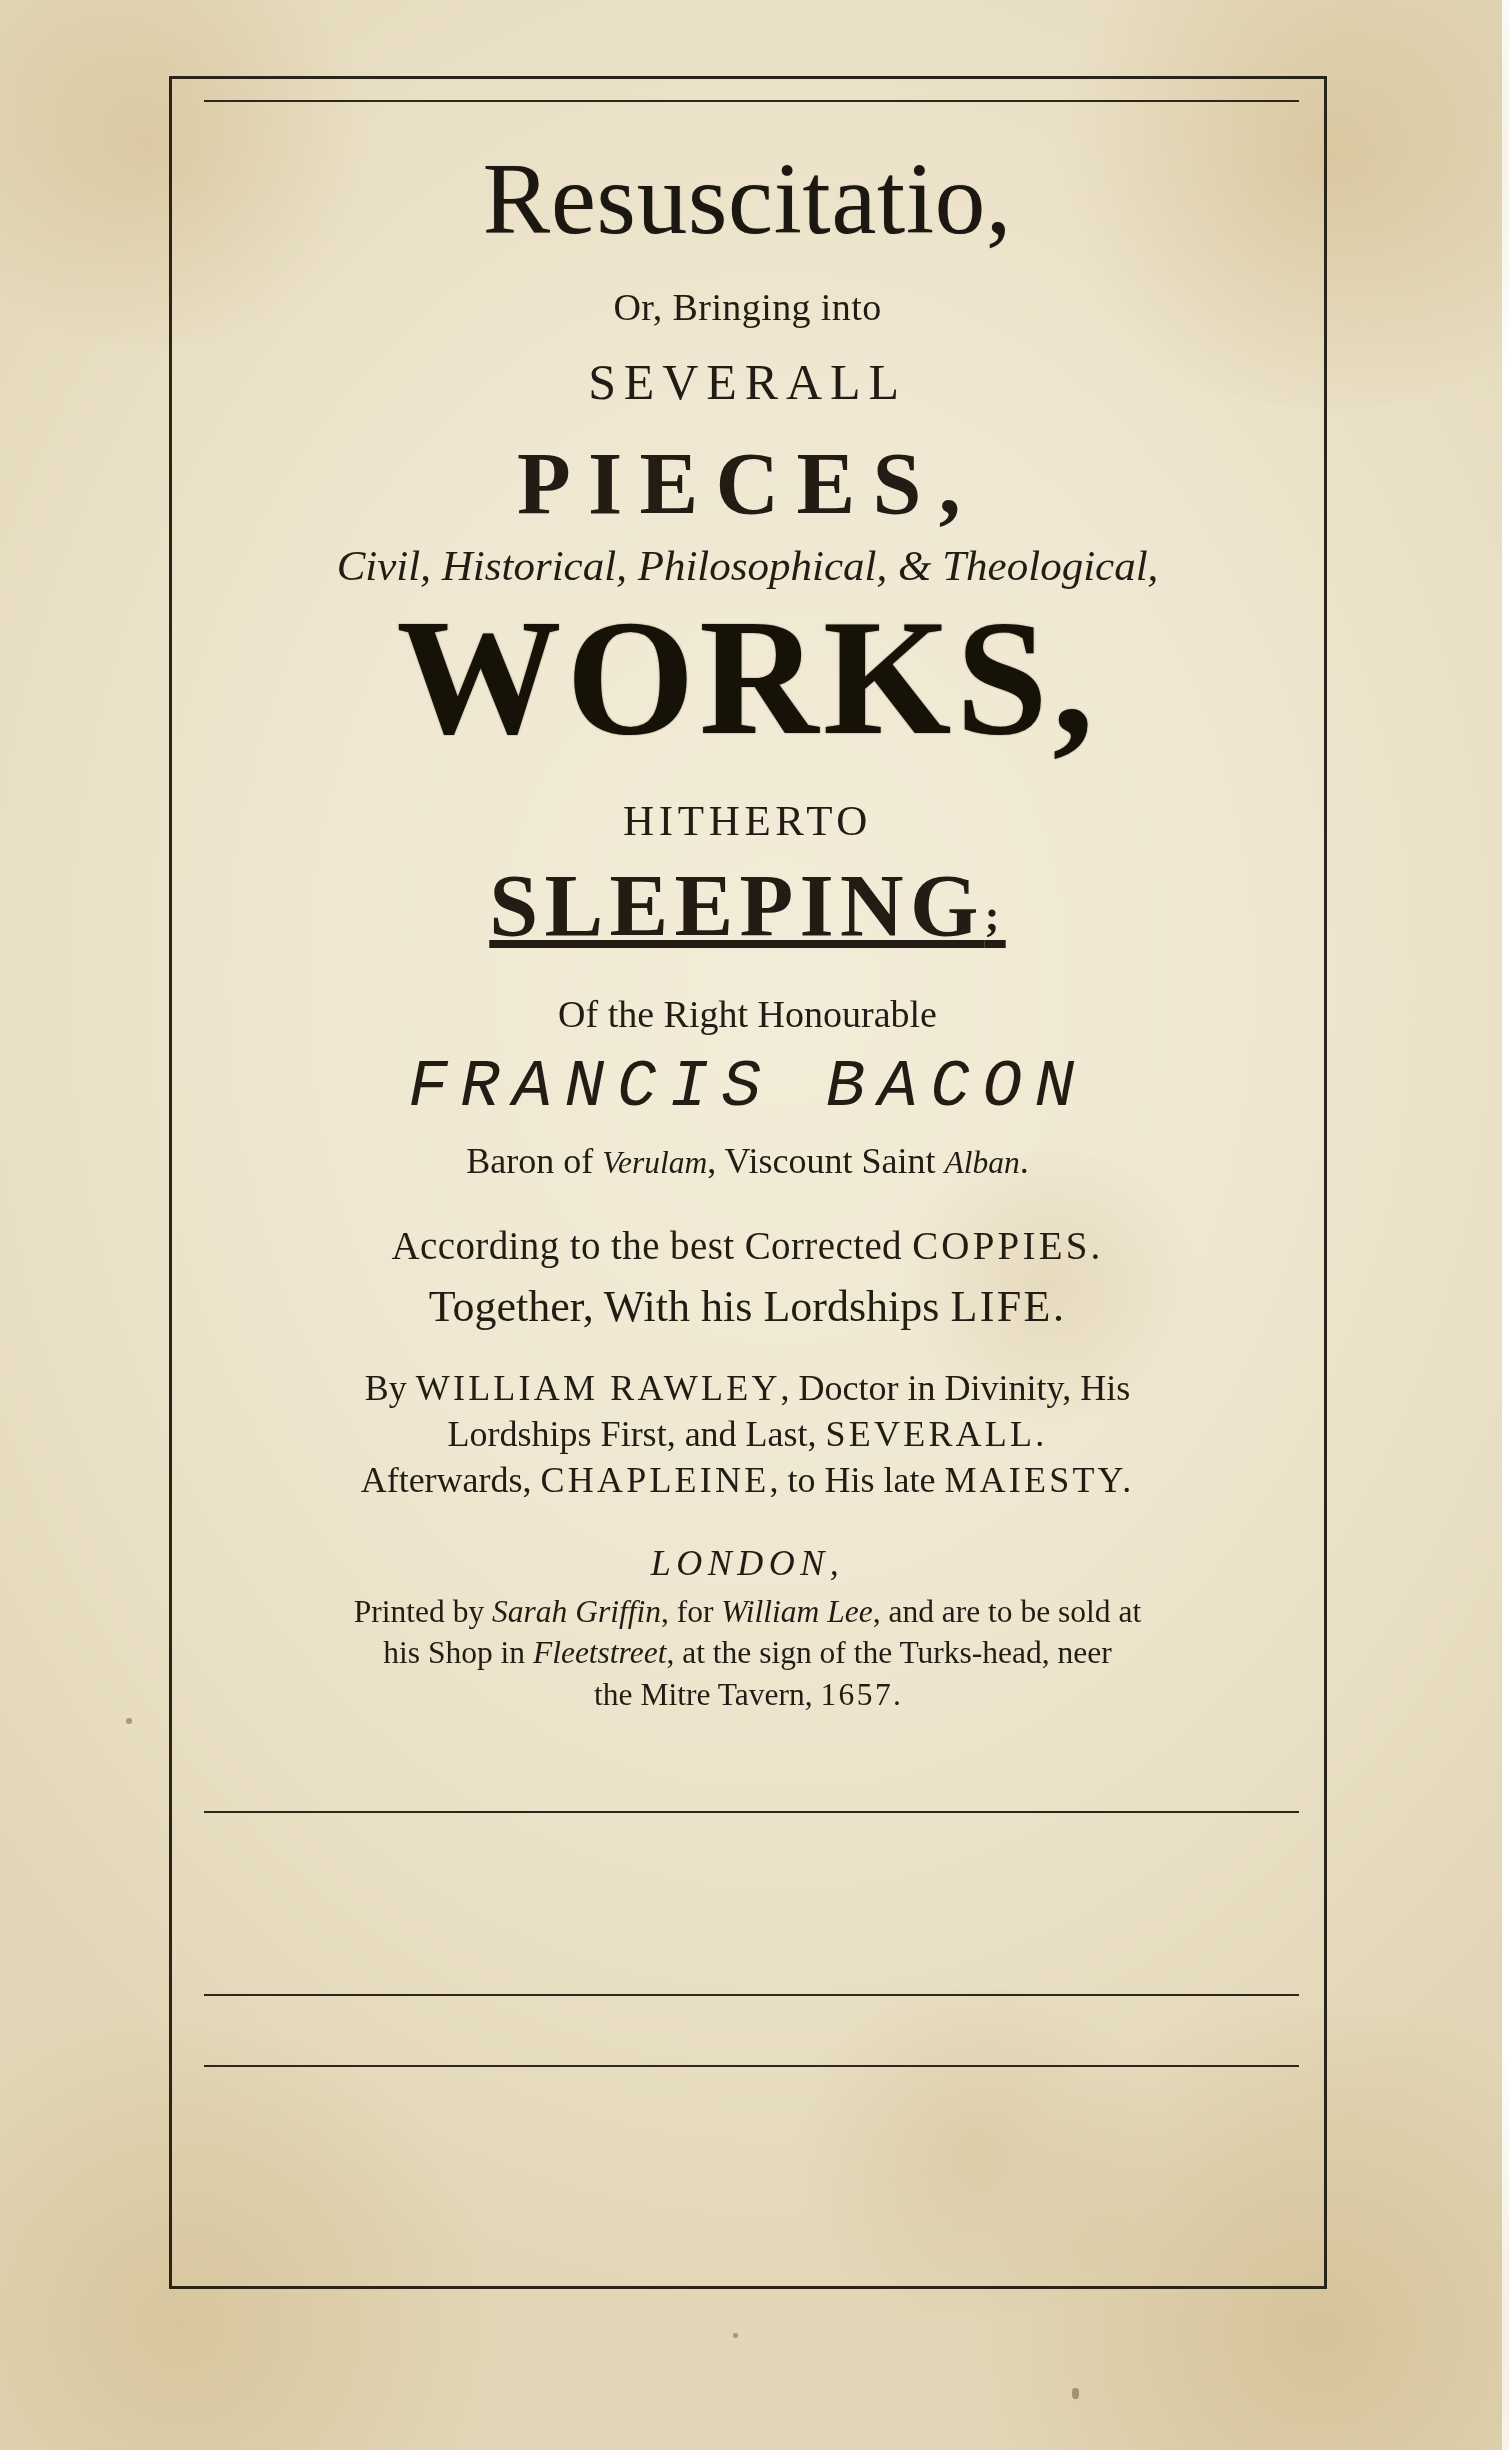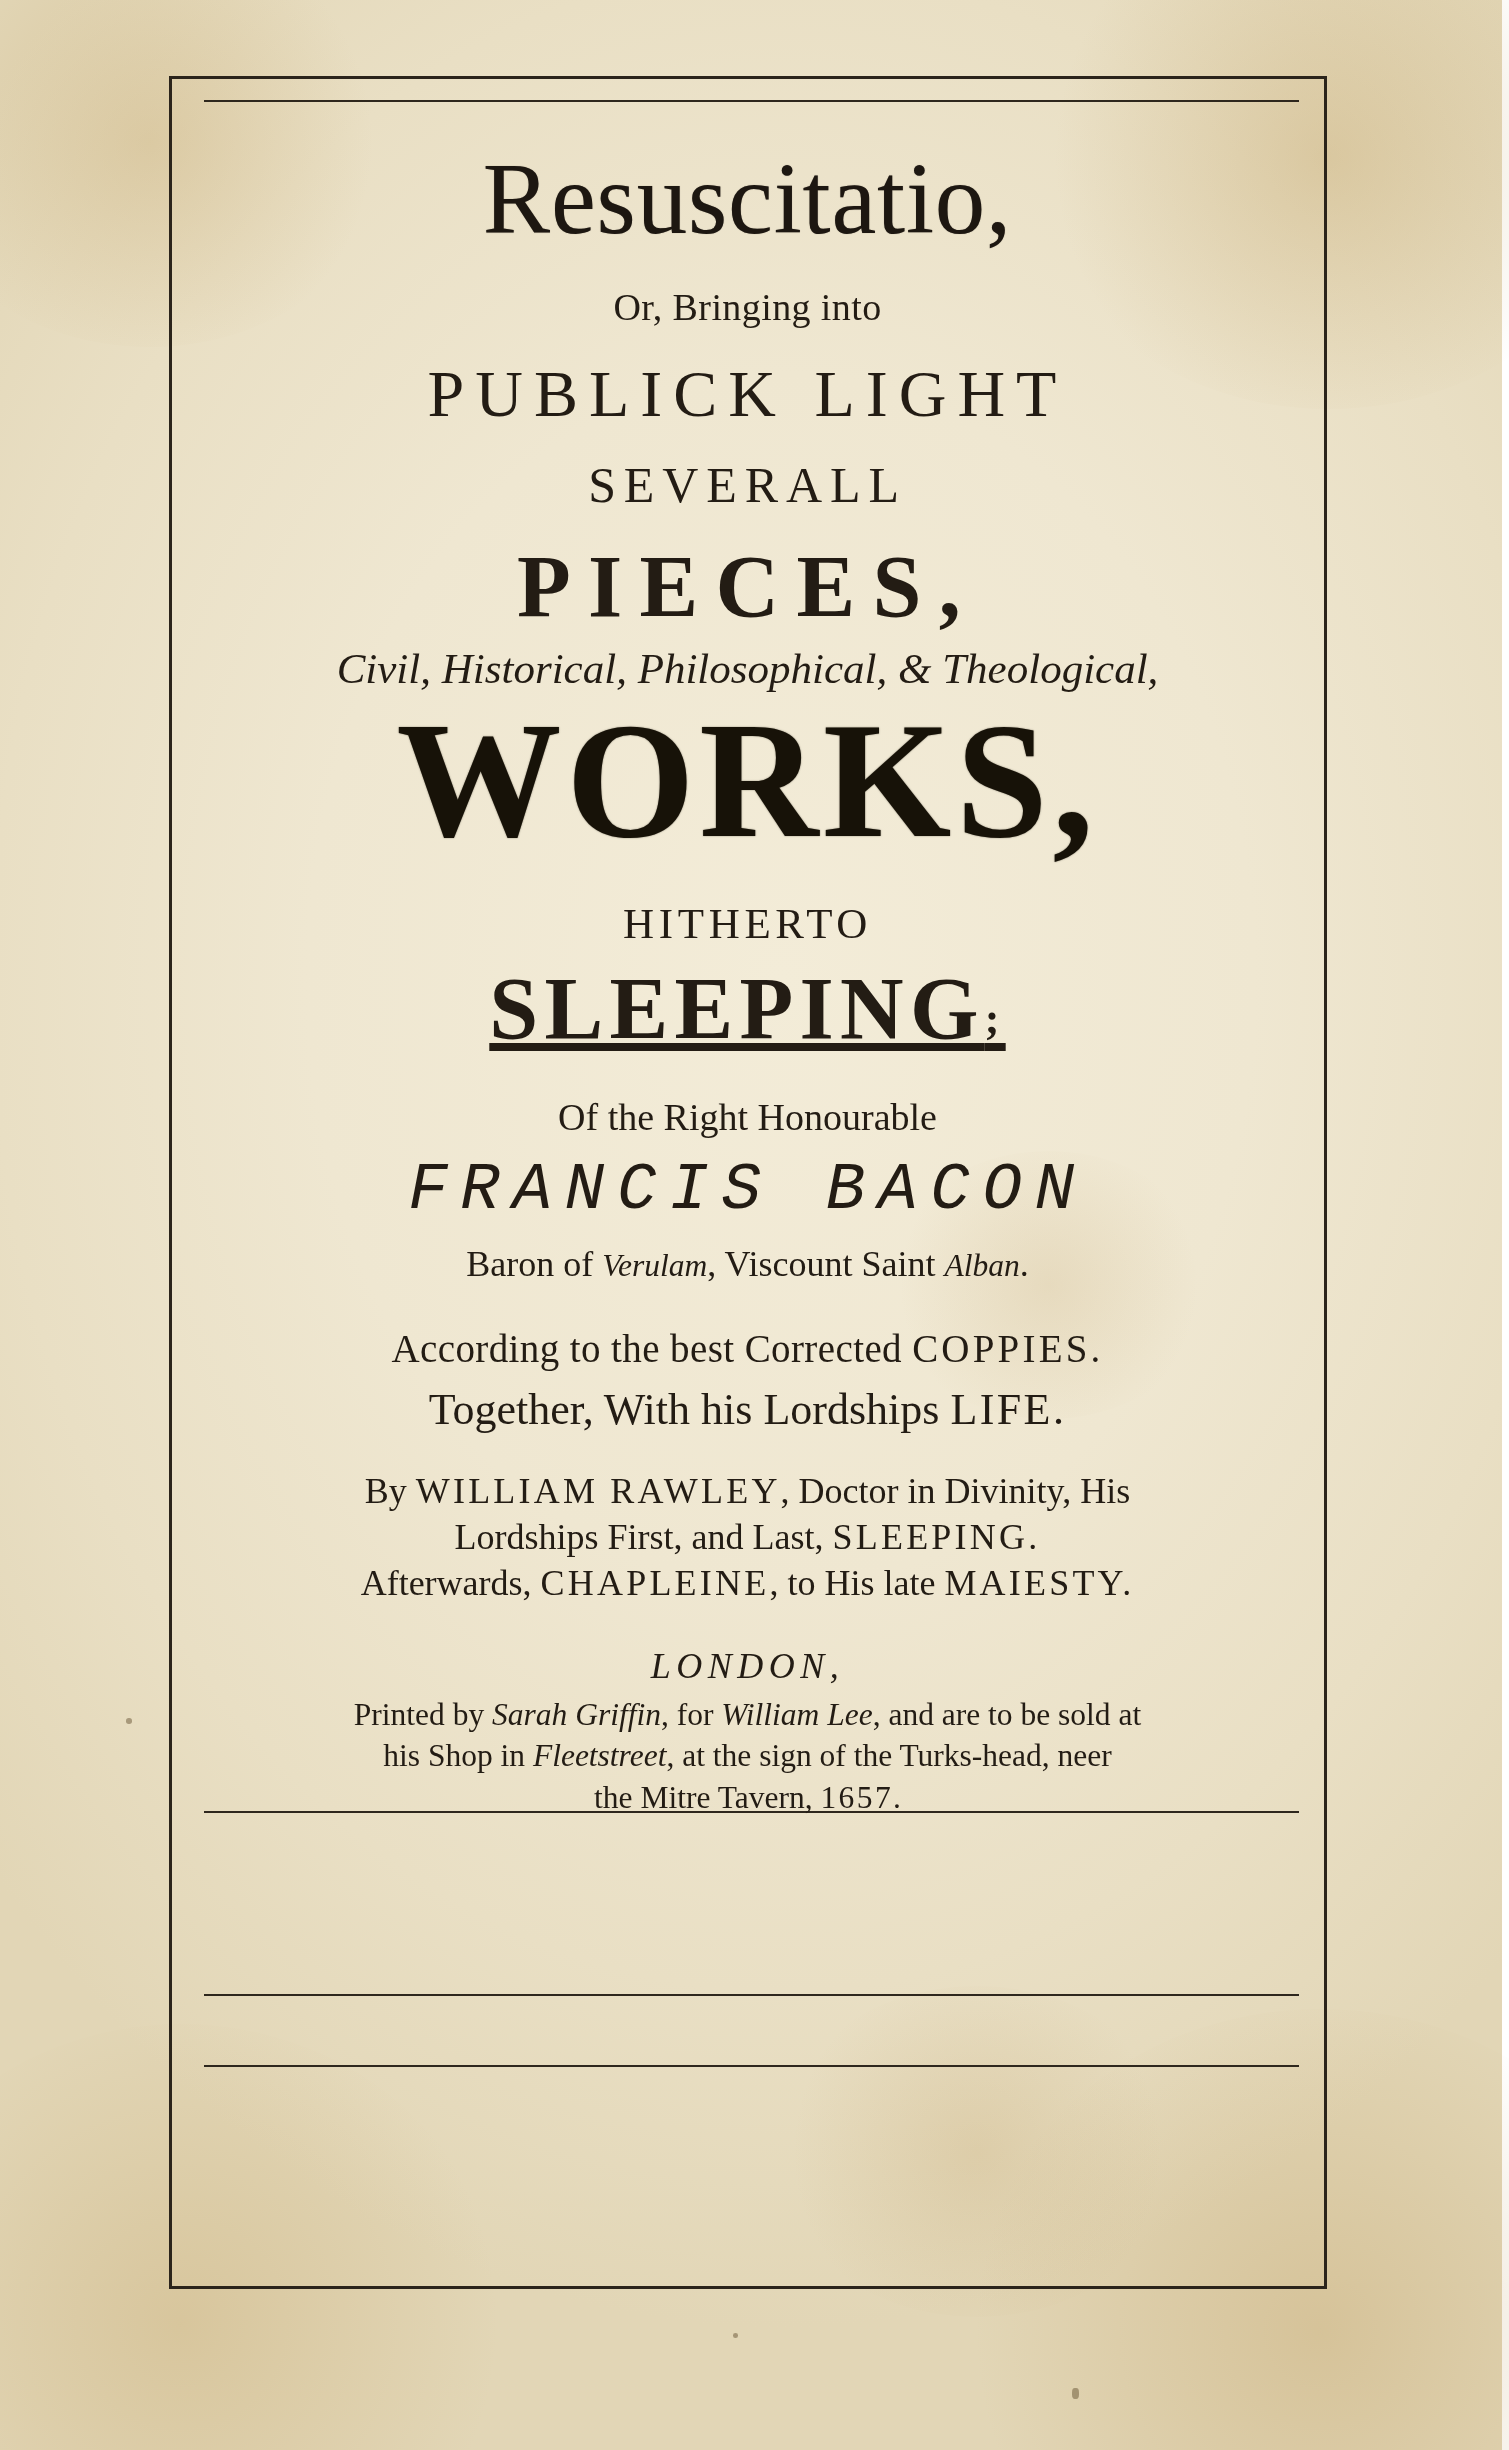--- a/index.html
+++ b/index.html
@@ -229,21 +229,20 @@
       <div class="hrule" id="rule-imprint"></div>
     </div>
   </div>
 
   <div id="content">
 
     <div class="line title-main">Resuscitatio,</div>
 
     <div class="line sub-small">Or, Bringing into</div>
 
-    <div class="line caps-lg">PUBLICK LIGHT</div>
 
     <div class="line caps-md">SEVERALL</div>
 
     <div class="line caps-pieces">PIECES,</div>
 
 
     <div class="line italic-line">Civil, Historical, Philosophical, &amp; Theological,</div>
 
     <div class="line caps-works">WORKS,</div>
 
@@ -267,21 +266,21 @@
 
     <div class="line together">
       <span>Together, With his Lordships </span><span class="sc">LIFE.</span>
     </div>
 
     <div class="byline">
       <div class="line">
         <span>By </span><span class="sc">WILLIAM RAWLEY</span><span>, Doctor in Divinity, His</span>
       </div>
       <div class="line">
-        <span>Lordships First, and Last, </span><span class="sc">SLEEPING.</span>
+        <span>Lordships First, and Last, </span><span class="sc">SEVERALL.</span>
       </div>
       <div class="line">
         <span>Afterwards, </span><span class="sc">CHAPLEINE</span><span>, to His late </span><span class="sc">MAIESTY.</span>
       </div>
     </div>
 
     <div class="line imprint-city">LONDON,</div>
 
     <div class="imprint">
       <div class="line">

